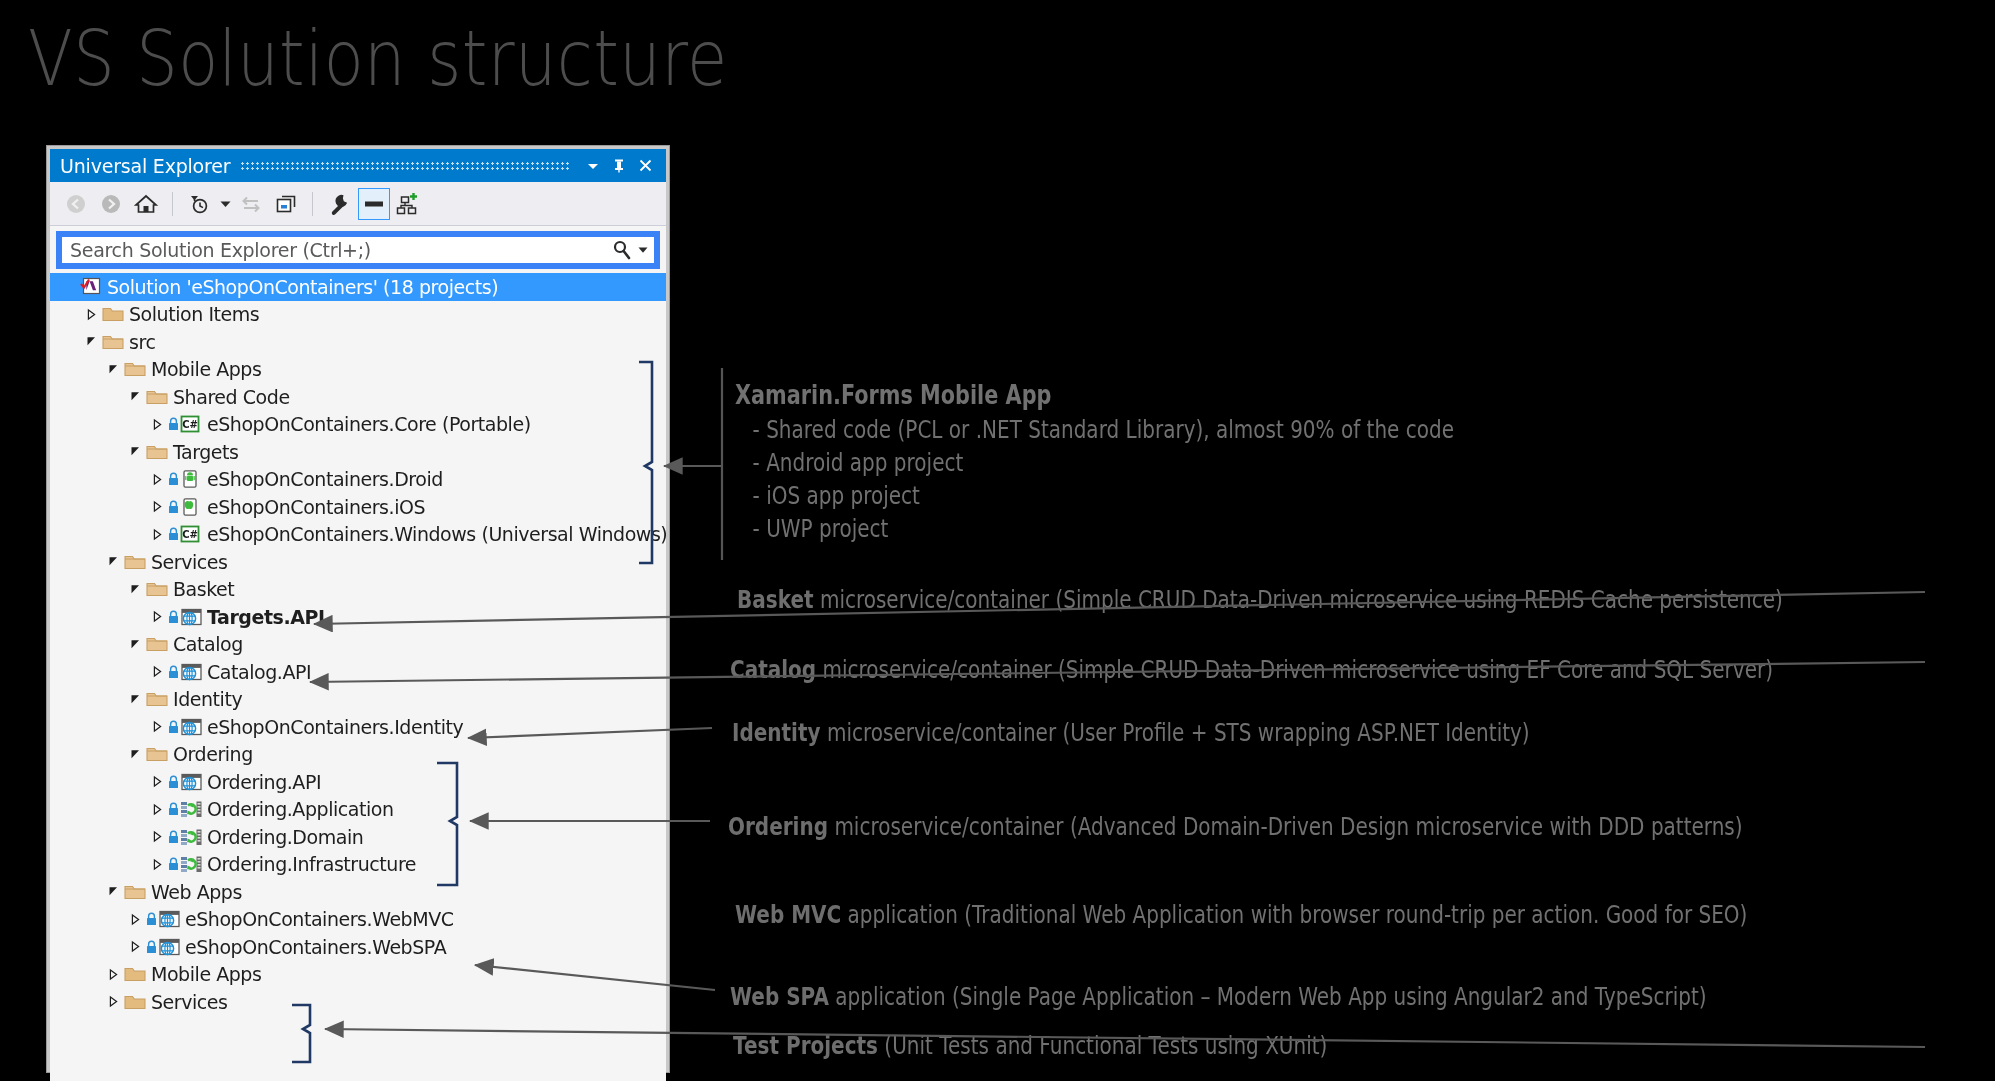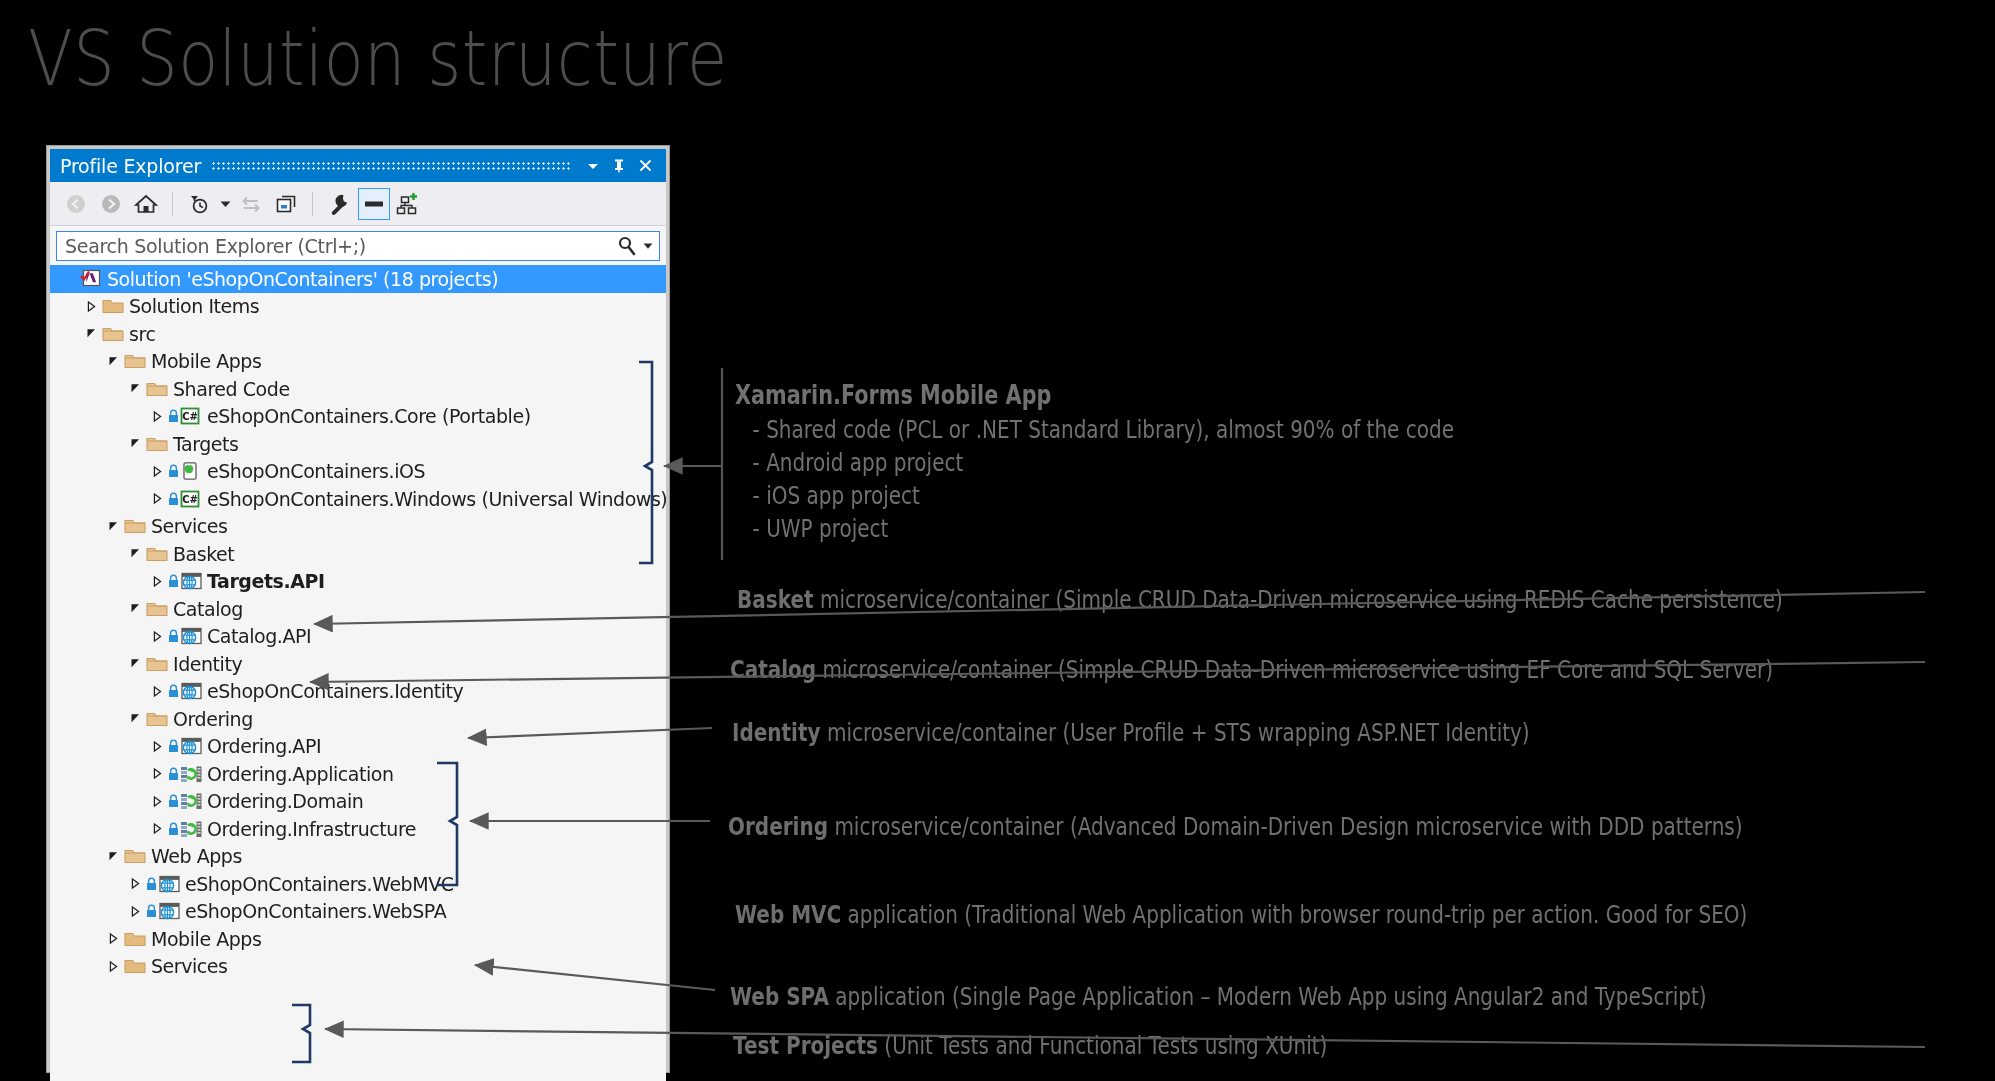--- a/index.html
+++ b/index.html
@@ -36,21 +36,21 @@
   .se-toolbar {
     height:44px; background:#eeeef2; border-bottom:1px solid #ccceda;
     display:flex; align-items:center; padding-left:10px; gap:3px;
   }
   .tb-icon { width:32px; height:32px; display:flex; align-items:center; justify-content:center; }
   .tb-sep { width:1px; height:24px; background:#c6c6ce; margin:0 7px; }
   .tb-icon.selected { border:1.5px solid #3399ff; background:#e3f0fc; }
   .tb-caret { width:14px; height:32px; display:flex; align-items:center; justify-content:center; }
 
   .se-search {
-    height:30px; margin:5px 6px 4px 6px; background:#fff; border:1px solid #3b82f6;
+    height:38px; margin:5px 6px 4px 6px; background:#fff; border:6px solid #3b82f6;
     display:flex; align-items:center; padding:0 6px 0 8px;
   }
   .se-search-text { flex:1; font-size:19px; color:#5a5a5a; font-family:"DejaVu Sans",sans-serif; letter-spacing:-0.3px;}
   .se-search .caret-down { margin-left:5px; }
 
   
   .se-tree { position:relative; background:#f5f5f5; height:824px; overflow:hidden; }
   .tree-row { height:27.5px; display:flex; align-items:center; white-space:nowrap; }
   .tree-row.selected { background:#3399ff; }
   .tree-row.selected .row-label { color:#fff; }
@@ -75,21 +75,21 @@
   #connectors { position:absolute; left:0; top:0; width:1995px; height:1081px; pointer-events:none; }
 </style>
 </head>
 <body>
 
 <div id="slide-title">VS Solution structure</div>
 
 <div id="solution-explorer">
 
   <div class="se-titlebar">
-    <span class="se-title-text">Profile Explorer</span>
+    <span class="se-title-text">Universal Explorer</span>
     <span class="se-dots"></span>
     <span class="se-tb-btn">
       <svg width="14" height="14" viewBox="0 0 14 14">
           <path d="M2 5 L12 5 L7 10 Z" fill="#fff"></path>
         </svg>
     </span>
     <span class="se-tb-btn">
       <svg width="16" height="16" viewBox="0 0 16 16">
         <rect x="4" y="1.5" width="8" height="2" fill="#fff"></rect>
         <rect x="6" y="3.5" width="4" height="6.5" fill="#fff"></rect>
@@ -285,20 +285,42 @@
             <path d="M1.5 1.2 L9 1.2 L1.5 9.2 Z" fill="#1e1e1e"></path>
           </svg>
         </span>
         <span class="ico">
           <svg width="22" height="18" viewBox="0 0 22 18">
             <path d="M1 3.5 L8.5 3.5 L10.3 6 L21 6 L21 15.5 L1 15.5 Z" fill="#e8c493" stroke="#c9a064" stroke-width="1.1"></path>
             <path d="M1 6 L21 6" stroke="#c9a064" stroke-width="1"></path>
           </svg>
         </span>
         <span class="row-label">Targets</span>
+      </div>
+      <div class="tree-row">
+        <span class="ind" style="width: 96px;"></span>
+        <span class="expander">
+          <svg width="11" height="11" viewBox="0 0 11 11">
+            <path d="M2.4 1 L8.6 5.5 L2.4 10 Z" fill="none" stroke="#1e1e1e" stroke-width="1.2"></path>
+          </svg>
+        </span>
+        <span class="ico locked">
+          <svg width="11" height="14" viewBox="0 0 11 14">
+            <path d="M2.6 6 L2.6 4.2 a2.9 2.9 0 0 1 5.8 0 L8.4 6" fill="none" stroke="#2a8fd4" stroke-width="1.4"></path>
+            <rect x="1" y="6" width="9" height="7" rx="0.6" fill="#2a8fd4"></rect>
+          </svg>
+          <svg width="20" height="18" viewBox="0 0 20 18">
+            <rect x="4" y="0.8" width="12" height="16.4" rx="1.4" fill="#fff" stroke="#5b5b5b" stroke-width="1.3"></rect>
+            <path d="M7 5.2 a3 3 0 0 1 6 0 z" fill="#3ebb3e"></path>
+            <rect x="7" y="5.8" width="6" height="5.2" rx="0.8" fill="#3ebb3e"></rect>
+            <rect x="5.2" y="6" width="1.3" height="4.2" rx="0.6" fill="#3ebb3e"></rect>
+            <rect x="13.5" y="6" width="1.3" height="4.2" rx="0.6" fill="#3ebb3e"></rect>
+          </svg>
+        </span>
+        <span class="row-label">eShopOnContainers.Droid</span>
       </div>
       <div class="tree-row">
         <span class="ind" style="width: 96px;"></span>
         <span class="expander">
           <svg width="11" height="11" viewBox="0 0 11 11">
             <path d="M2.4 1 L8.6 5.5 L2.4 10 Z" fill="none" stroke="#1e1e1e" stroke-width="1.2"></path>
           </svg>
         </span>
         <span class="ico locked">
           <svg width="11" height="14" viewBox="0 0 11 14">

